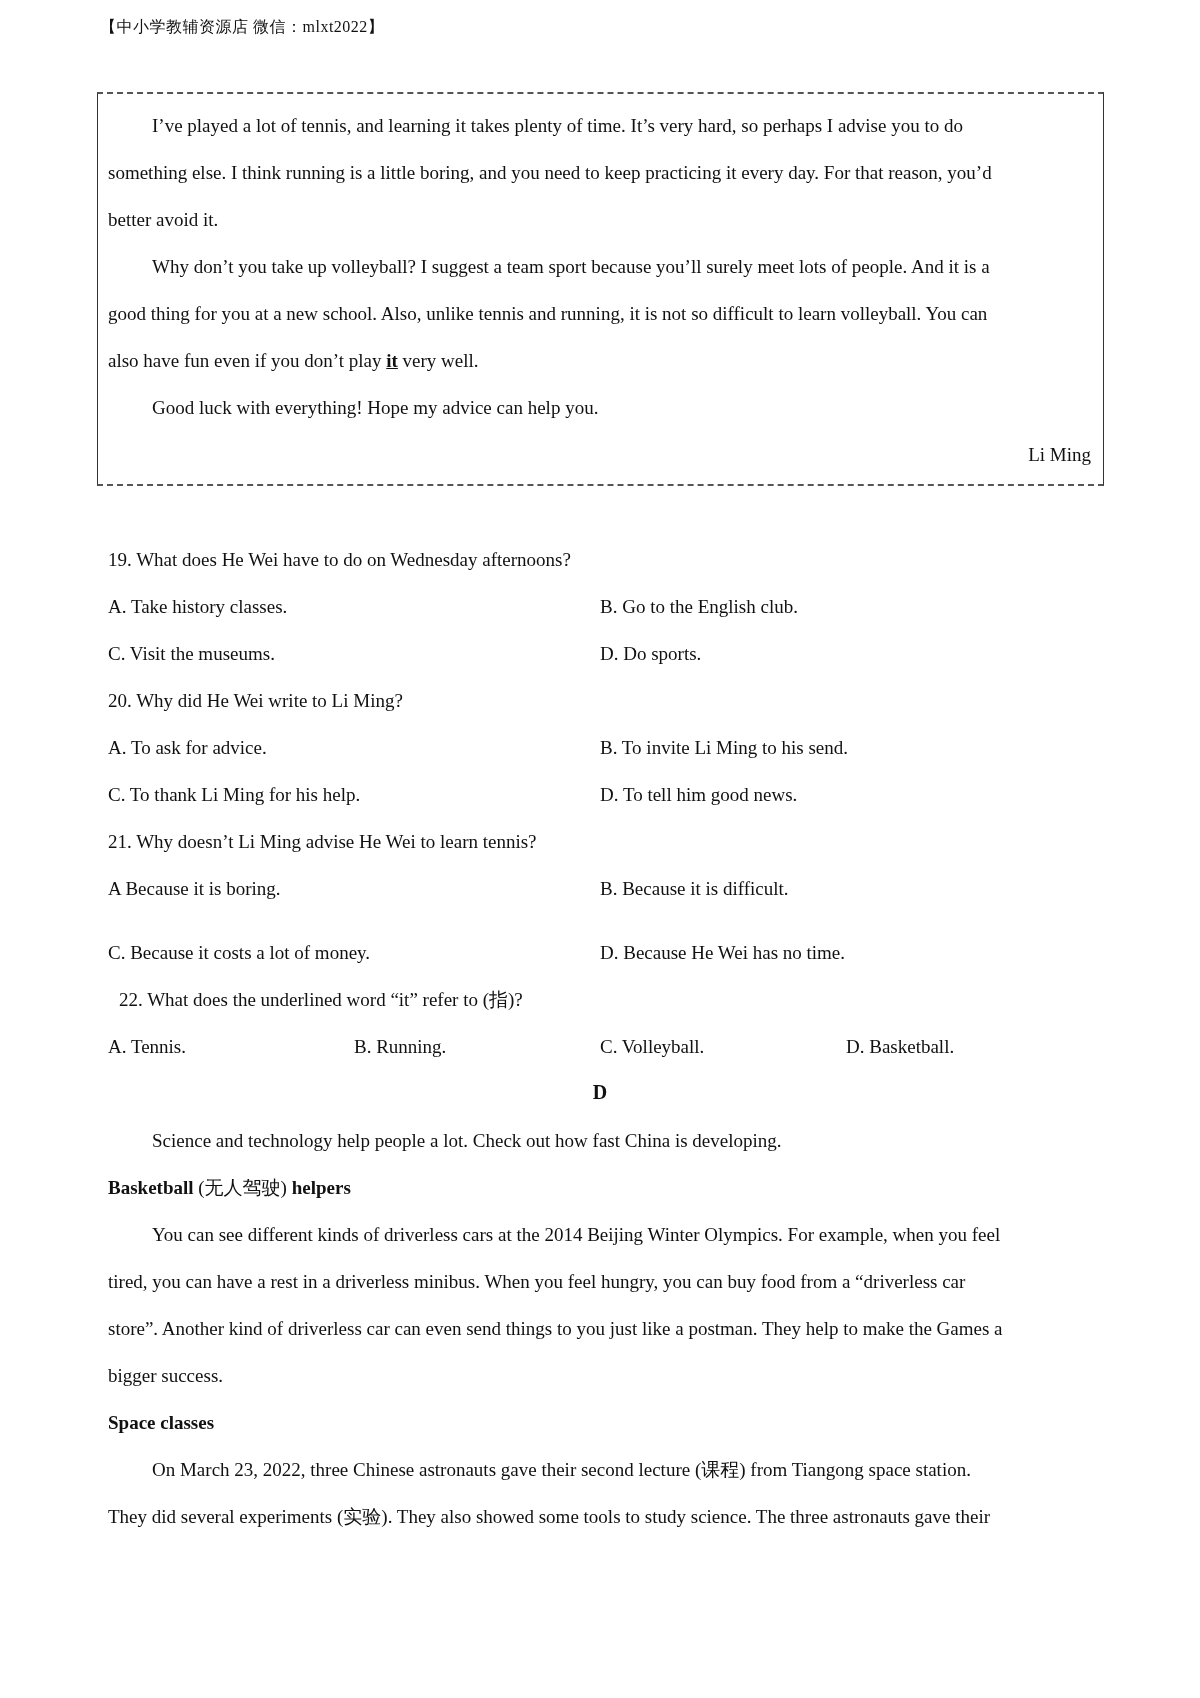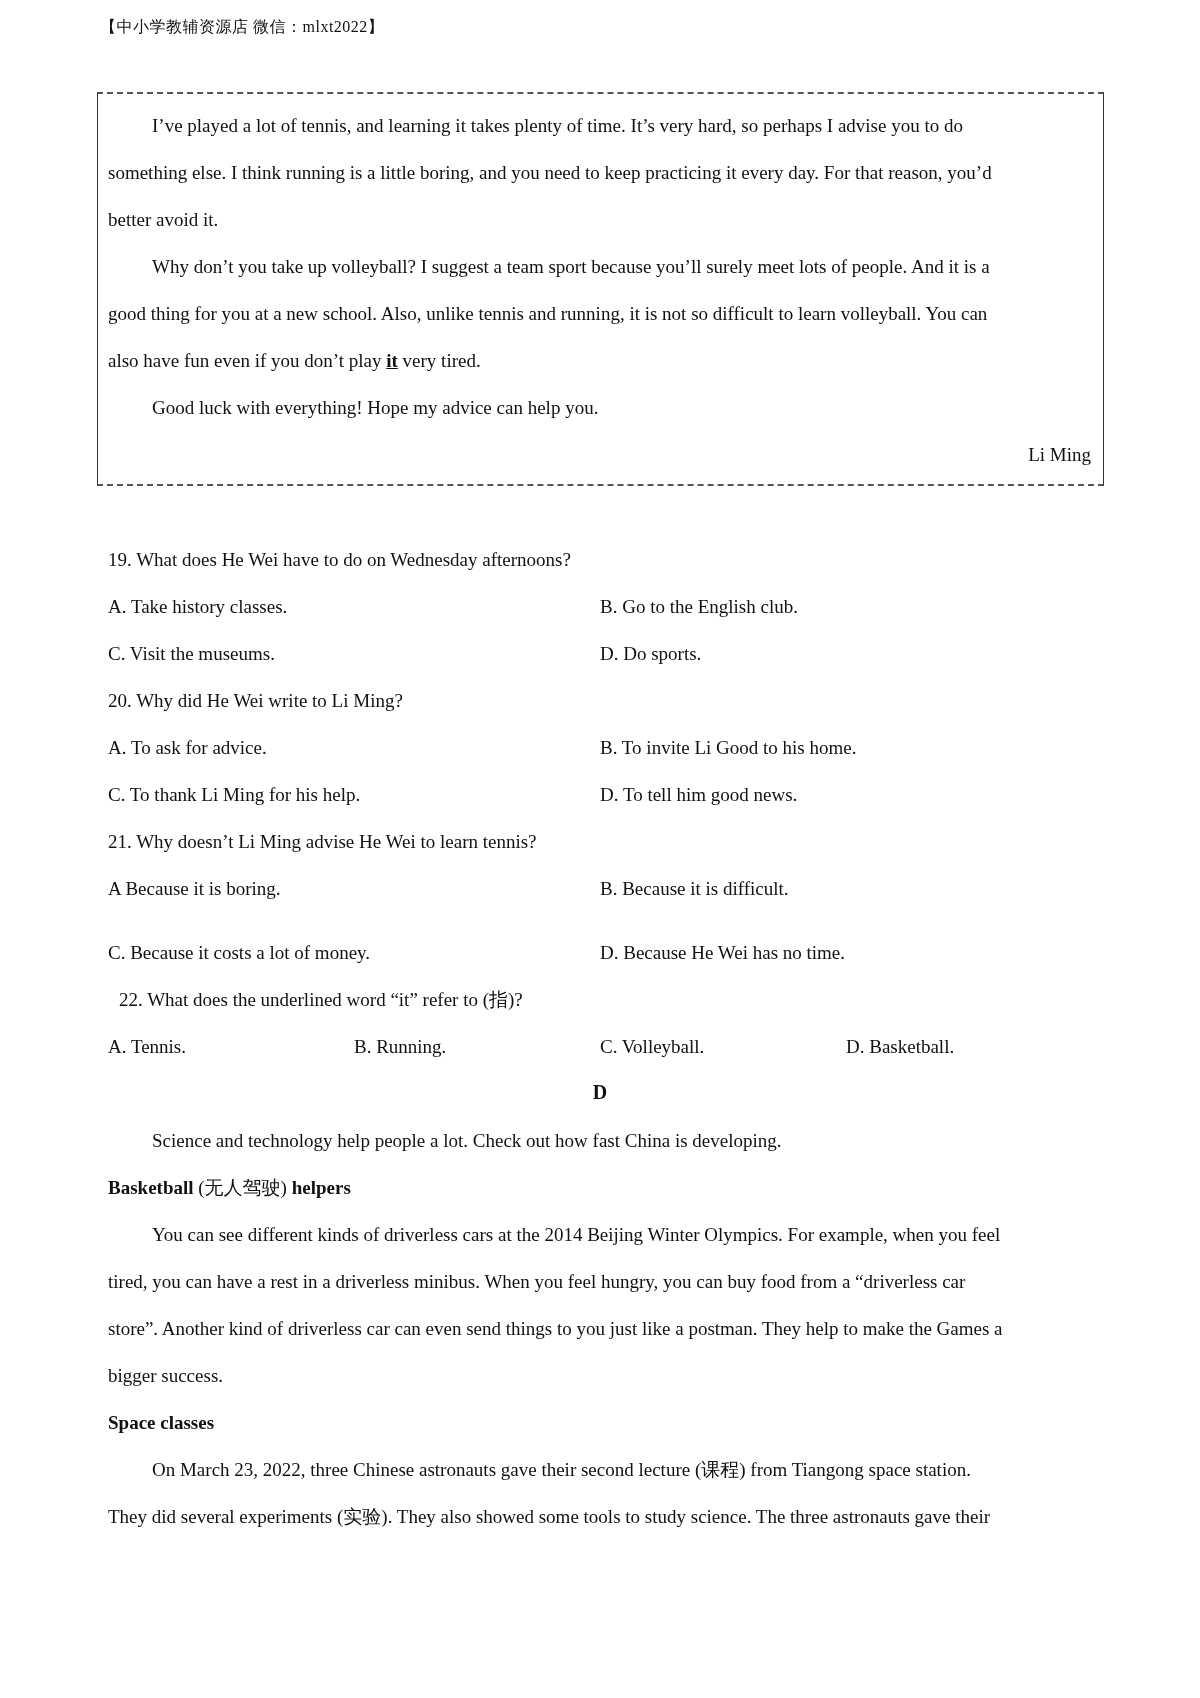--- a/index.html
+++ b/index.html
@@ -35,34 +35,34 @@
 <div class="header">【中小学教辅资源店  微信：mlxt2022】</div>
 
 <div class="letter-box"></div>
 
 <div class="line indent" style="left:108px; top:114px;">I’ve played a lot of tennis, and learning it takes plenty of time. It’s very hard, so perhaps I advise you to do</div>
 <div class="line" style="left:108px; top:161px;">something else. I think running is a little boring, and you need to keep practicing it every day. For that reason, you’d</div>
 <div class="line" style="left:108px; top:208px;">better avoid it.</div>
 <div class="line indent" style="left:108px; top:255px;">Why don’t you take up volleyball? I suggest a team sport because you’ll surely meet lots of people. And it is a</div>
 <div class="line" style="left:108px; top:302px;">good thing for you at a new school. Also, unlike tennis and running, it is not so difficult to learn volleyball. You can</div>
 <div class="line" style="left:108px; top:349px;">
-  <span>also have fun even if you don’t play </span><span class="u">it</span><span> very tired.</span>
+  <span>also have fun even if you don’t play </span><span class="u">it</span><span> very well.</span>
 </div>
 <div class="line indent" style="left:108px; top:396px;">Good luck with everything! Hope my advice can help you.</div>
 <div class="line" style="right:109px; top:443px;">Li Ming</div>
 
 <div class="line" style="left:108px; top:548px;">19. What does He Wei have to do on Wednesday afternoons?</div>
 <div class="line" style="left:108px; top:595px;">A. Take history classes.</div>
 <div class="line" style="left:600px; top:595px;">B. Go to the English club.</div>
 <div class="line" style="left:108px; top:642px;">C. Visit the museums.</div>
 <div class="line" style="left:600px; top:642px;">D. Do sports.</div>
 
 <div class="line" style="left:108px; top:689px;">20. Why did He Wei write to Li Ming?</div>
 <div class="line" style="left:108px; top:736px;">A. To ask for advice.</div>
-<div class="line" style="left:600px; top:736px;">B. To invite Li Good to his home.</div>
+<div class="line" style="left:600px; top:736px;">B. To invite Li Ming to his send.</div>
 <div class="line" style="left:108px; top:783px;">C. To thank Li Ming for his help.</div>
 <div class="line" style="left:600px; top:783px;">D. To tell him good news.</div>
 
 <div class="line" style="left:108px; top:830px;">21. Why doesn’t Li Ming advise He Wei to learn tennis?</div>
 <div class="line" style="left:108px; top:877px;">A   Because it is boring.</div>
 <div class="line" style="left:600px; top:877px;">B. Because it is difficult.</div>
 <div class="line" style="left:108px; top:941px;">C. Because it costs a lot of money.</div>
 <div class="line" style="left:600px; top:941px;">D. Because He Wei has no time.</div>
 
 <div class="line" style="left:108px; top:988px;margin-left:11px;">22. What does the underlined word “it” refer to (指)?</div>

